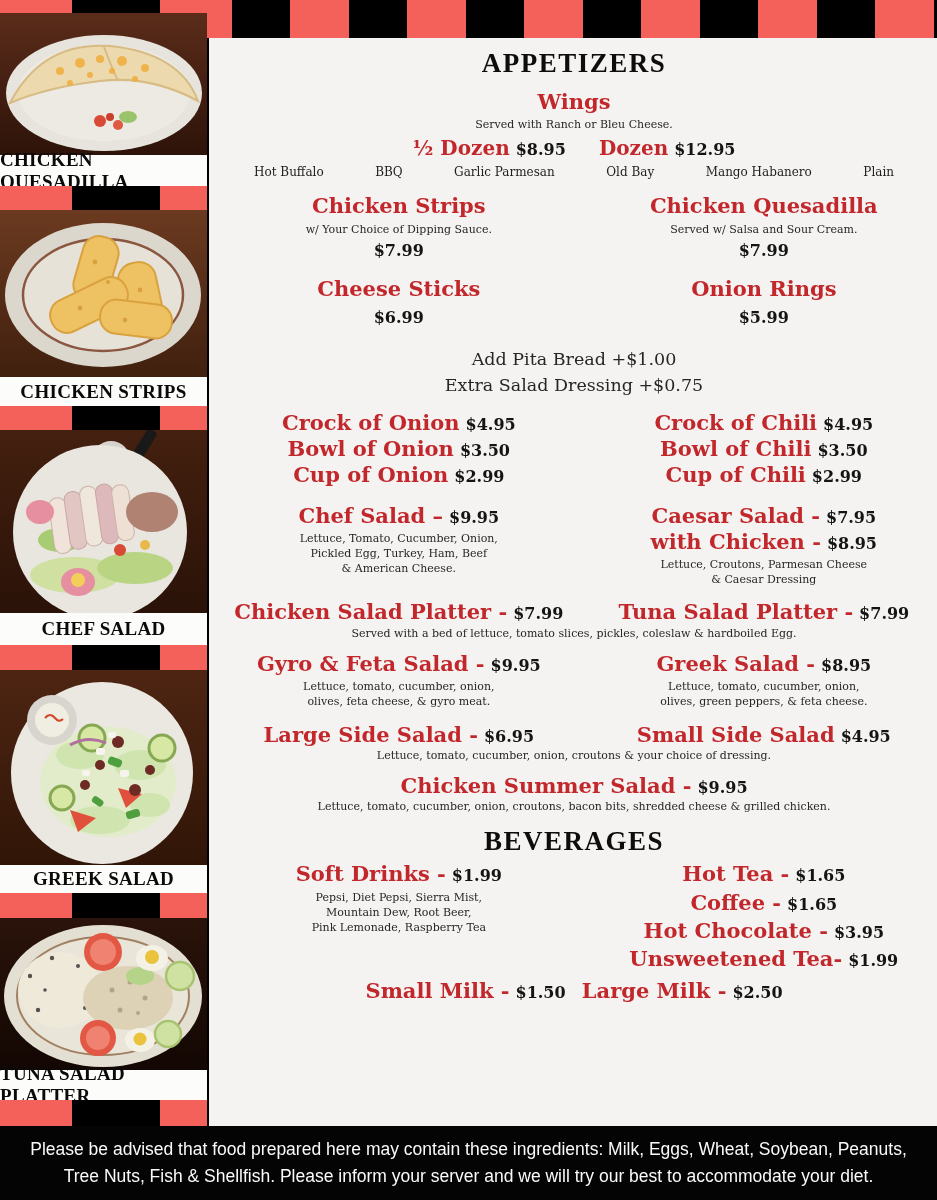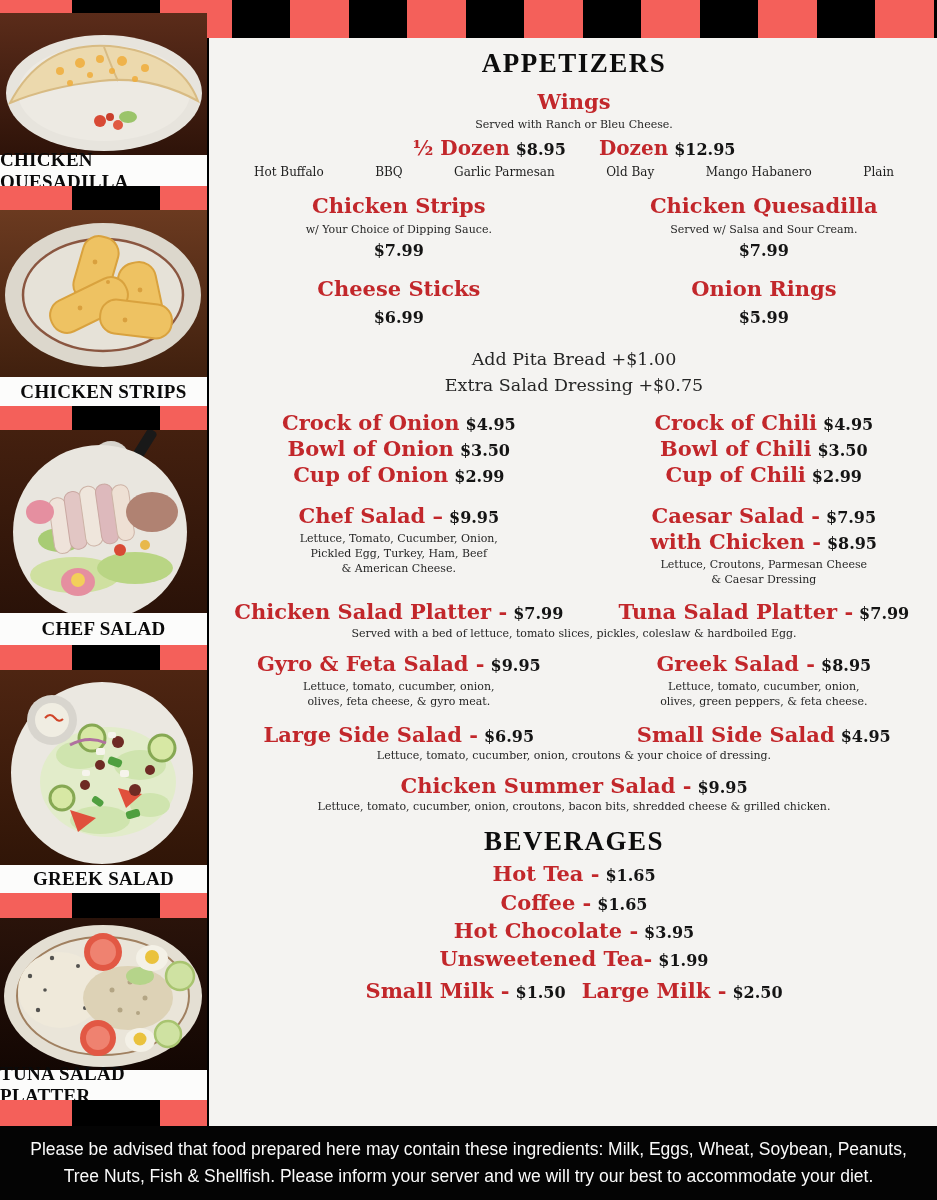--- a/index.html
+++ b/index.html
@@ -371,20 +371,26 @@
     <div class="desc mb10">Lettuce, tomato, cucumber, onion, croutons &amp; your choice of dressing.</div>
 
     <div>
       <span class="nm">Chicken Summer Salad -</span><span class="pr">$9.95</span>
     </div>
     <div class="desc mb12">Lettuce, tomato, cucumber, onion, croutons, bacon bits, shredded cheese &amp; grilled chicken.</div>
 
     <div class="sec-h mb4">BEVERAGES</div>
 
     <div class="cols mb6">
+      <div class="cl">
+        <div class="mb2"><span class="nm">Soft Drinks -</span><span class="pr">$1.99</span></div>
+        <div class="desc">Pepsi, Diet Pepsi, Sierra Mist,</div>
+        <div class="desc">Mountain Dew, Root Beer,</div>
+        <div class="desc">Pink Lemonade, Raspberry Tea</div>
+      </div>
       <div class="cr">
         <div class="mb2"><span class="nm">Hot Tea -</span><span class="pr">$1.65</span></div>
         <div class="mb2"><span class="nm">Coffee -</span><span class="pr">$1.65</span></div>
         <div class="mb2"><span class="nm">Hot Chocolate -</span><span class="pr">$3.95</span></div>
         <div><span class="nm">Unsweetened Tea-</span><span class="pr">$1.99</span></div>
       </div>
     </div>
 
     <div class="mb6">
       <span class="nm">Small Milk -</span><span class="pr">$1.50</span>

